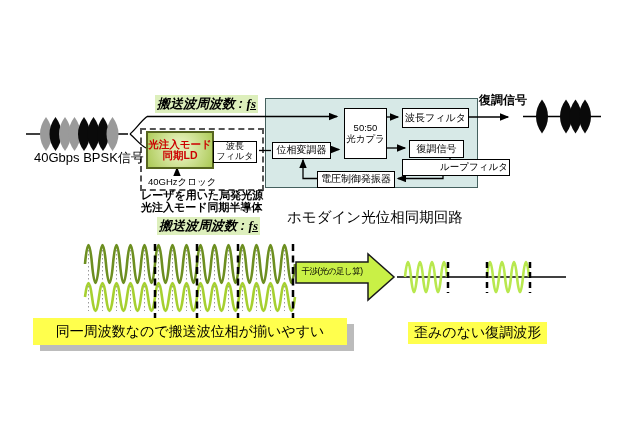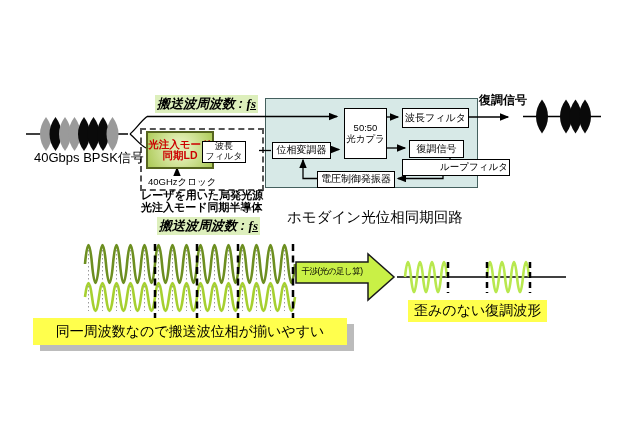--- a/index.html
+++ b/index.html
@@ -112,21 +112,21 @@
   <div class="lbl carrier" style="left:155px;top:95px;">
     <span>搬送波周波数 :</span>
     <span class="fsym">fs</span>
   </div>
 
   <div class="box ld-box">
     <span>光注入モード</span>
     <span>同期LD</span>
   </div>
 
-  <div class="box" style="left:202px;top:141px;width:42px;height:20px;font-size:9px;">
+  <div class="box" style="left:213px;top:141px;width:42px;height:20px;font-size:9px;">
     <span>波長</span>
     <span>フィルタ</span>
   </div>
 
   <div class="lbl" style="left:148px;top:176px;font-size:9.5px;">40GHzクロック</div>
 
   <div class="lbl" style="left:141px;top:190px;font-size:11px;font-weight:bold;line-height:11.5px;">
     <div>レーザを用いた局発光源</div>
     <div>光注入モード同期半導体</div>
   </div>
@@ -150,17 +150,17 @@
   <div class="box" style="left:402px;top:159px;width:70px;height:15px;font-size:9.5px;padding-left:36px;">ループフィルタ</div>
 
   <div class="box" style="left:317px;top:171px;width:76px;height:15px;font-size:10px;">電圧制御発振器</div>
 
   <div class="lbl" style="left:287px;top:208px;font-size:14.5px;">ホモダイン光位相同期回路</div>
 
   <div class="lbl" style="left:479px;top:92px;font-size:12px;font-weight:bold;text-align:center;">復調信号</div>
 
   <div class="arrow-label">干渉(光の足し算)</div>
 
-  <div class="lbl note-yellow" style="left:408px;top:300px;font-size:14px;">歪みのない復調波形</div>
+  <div class="lbl note-yellow" style="left:408px;top:322px;font-size:14px;">歪みのない復調波形</div>
 
   <div class="banner">同一周波数なので搬送波位相が揃いやすい</div>
 
 </div>
 
 </body></html>

